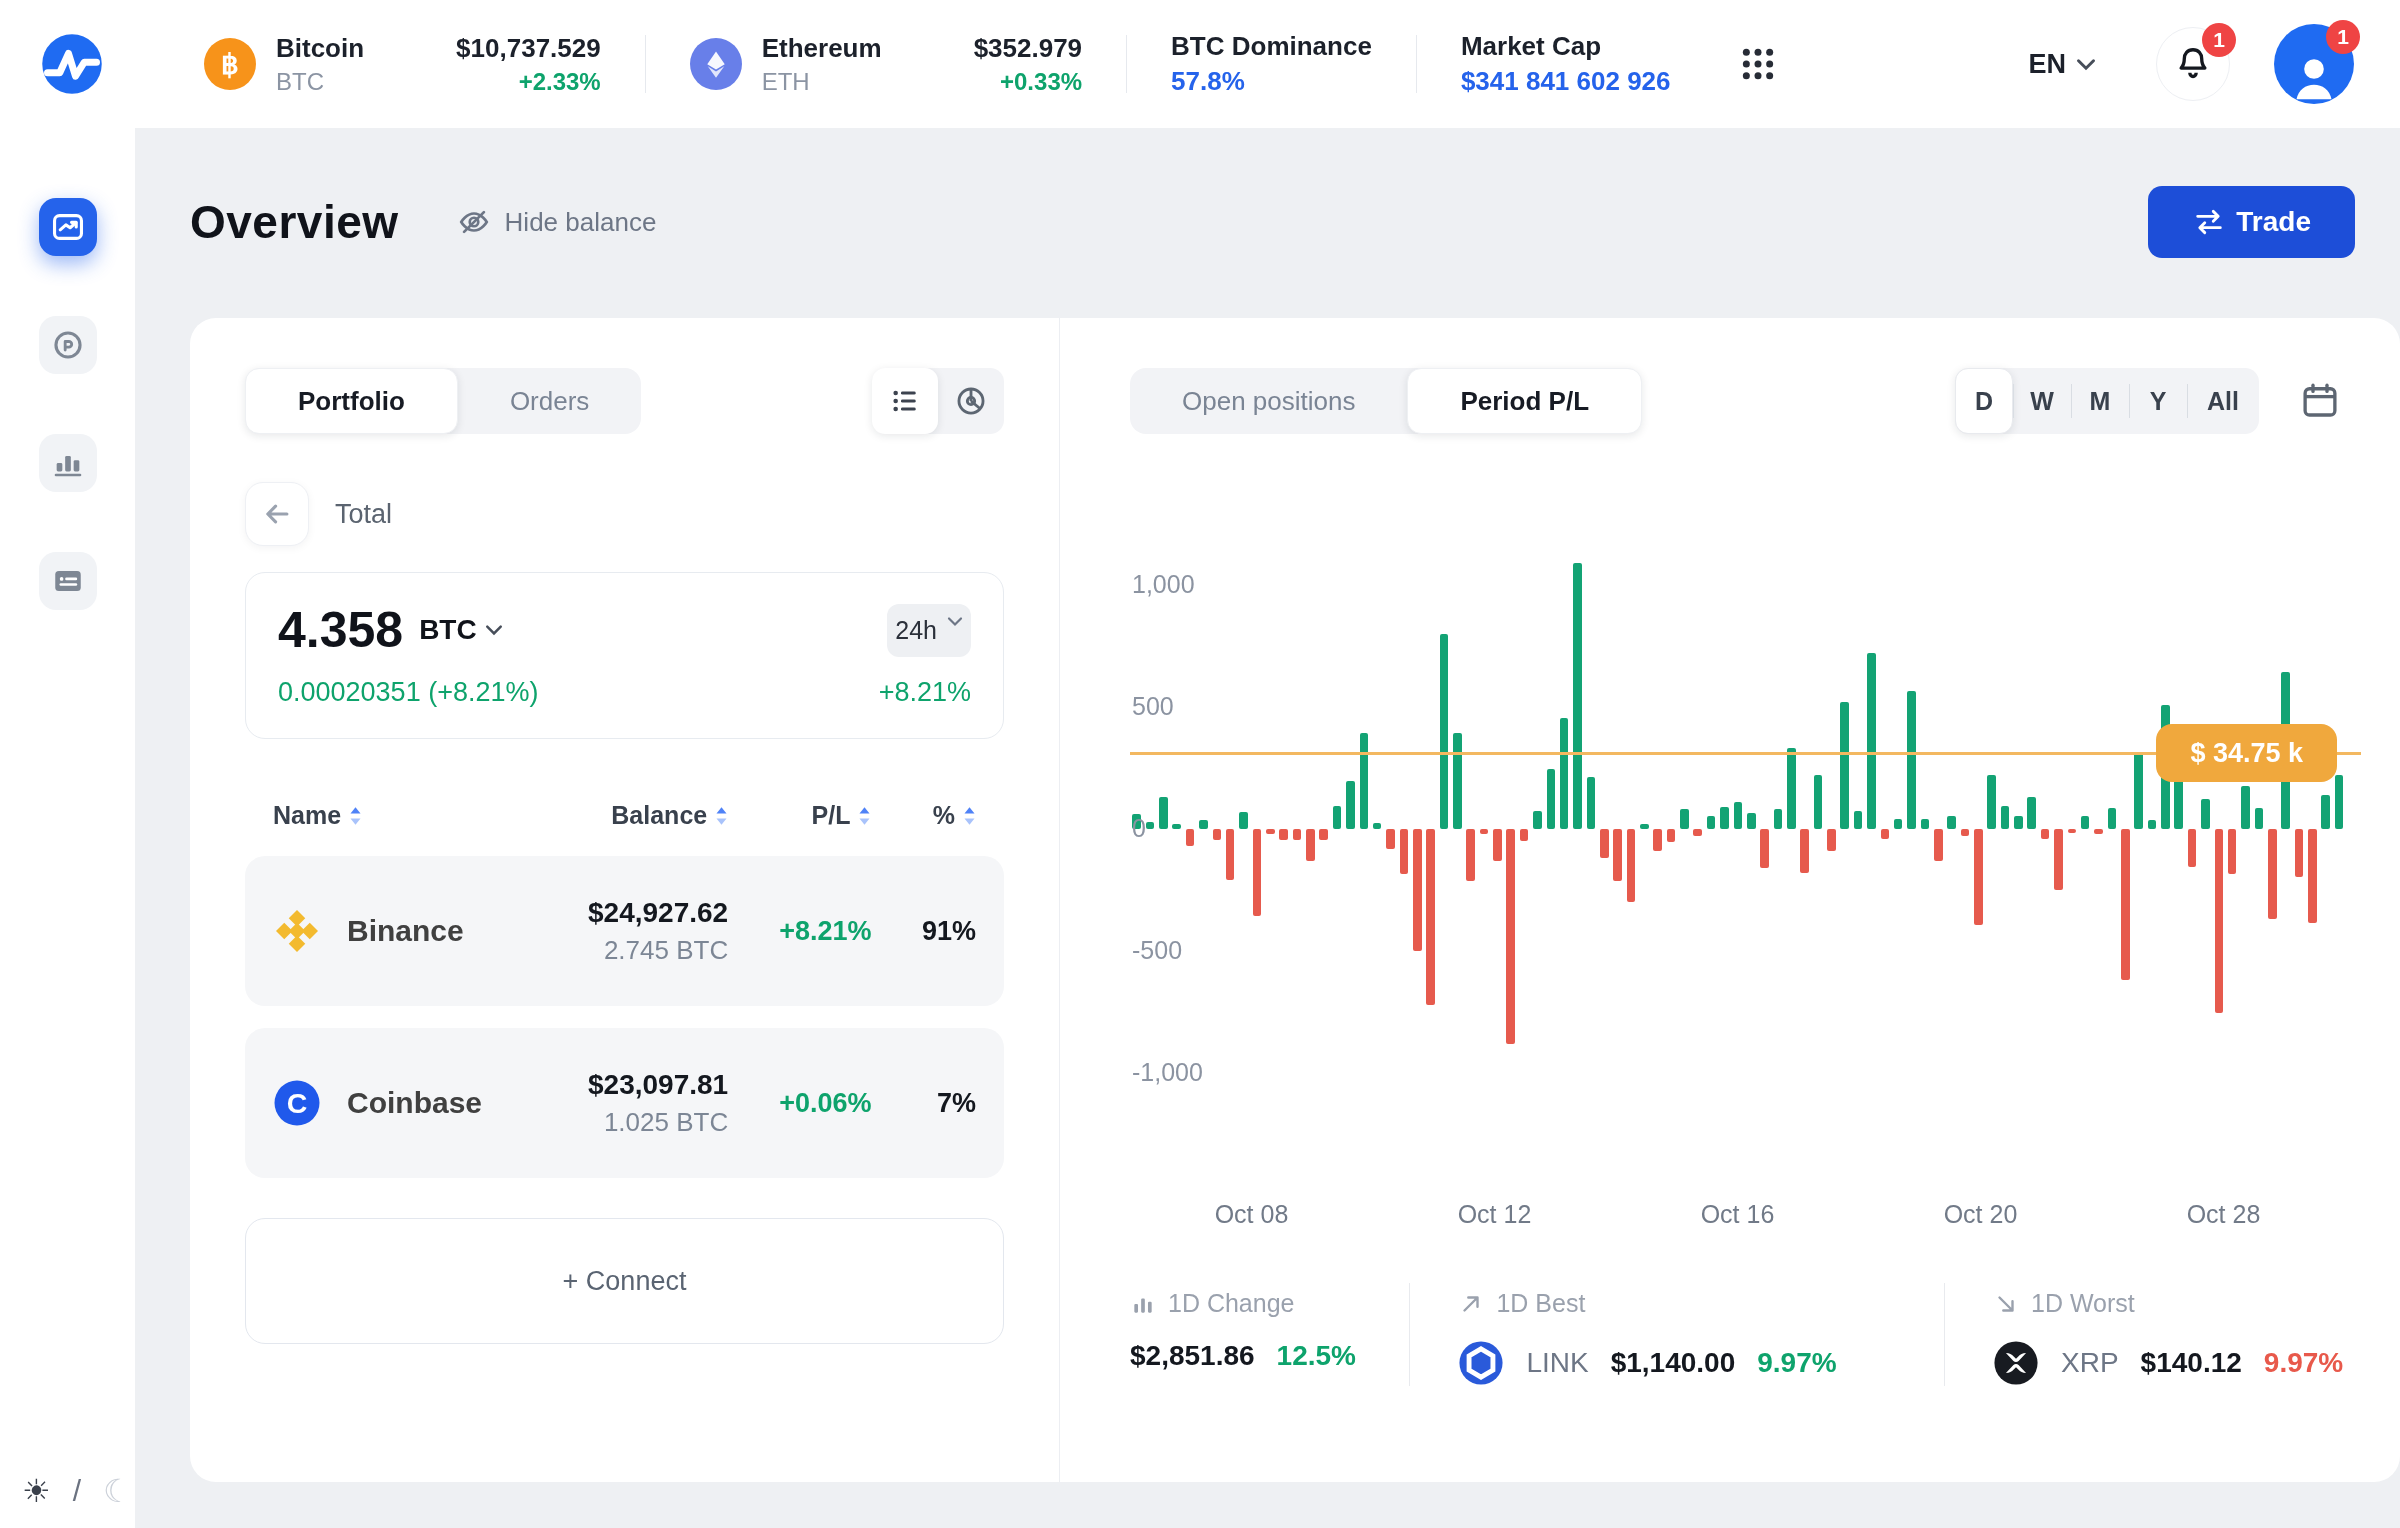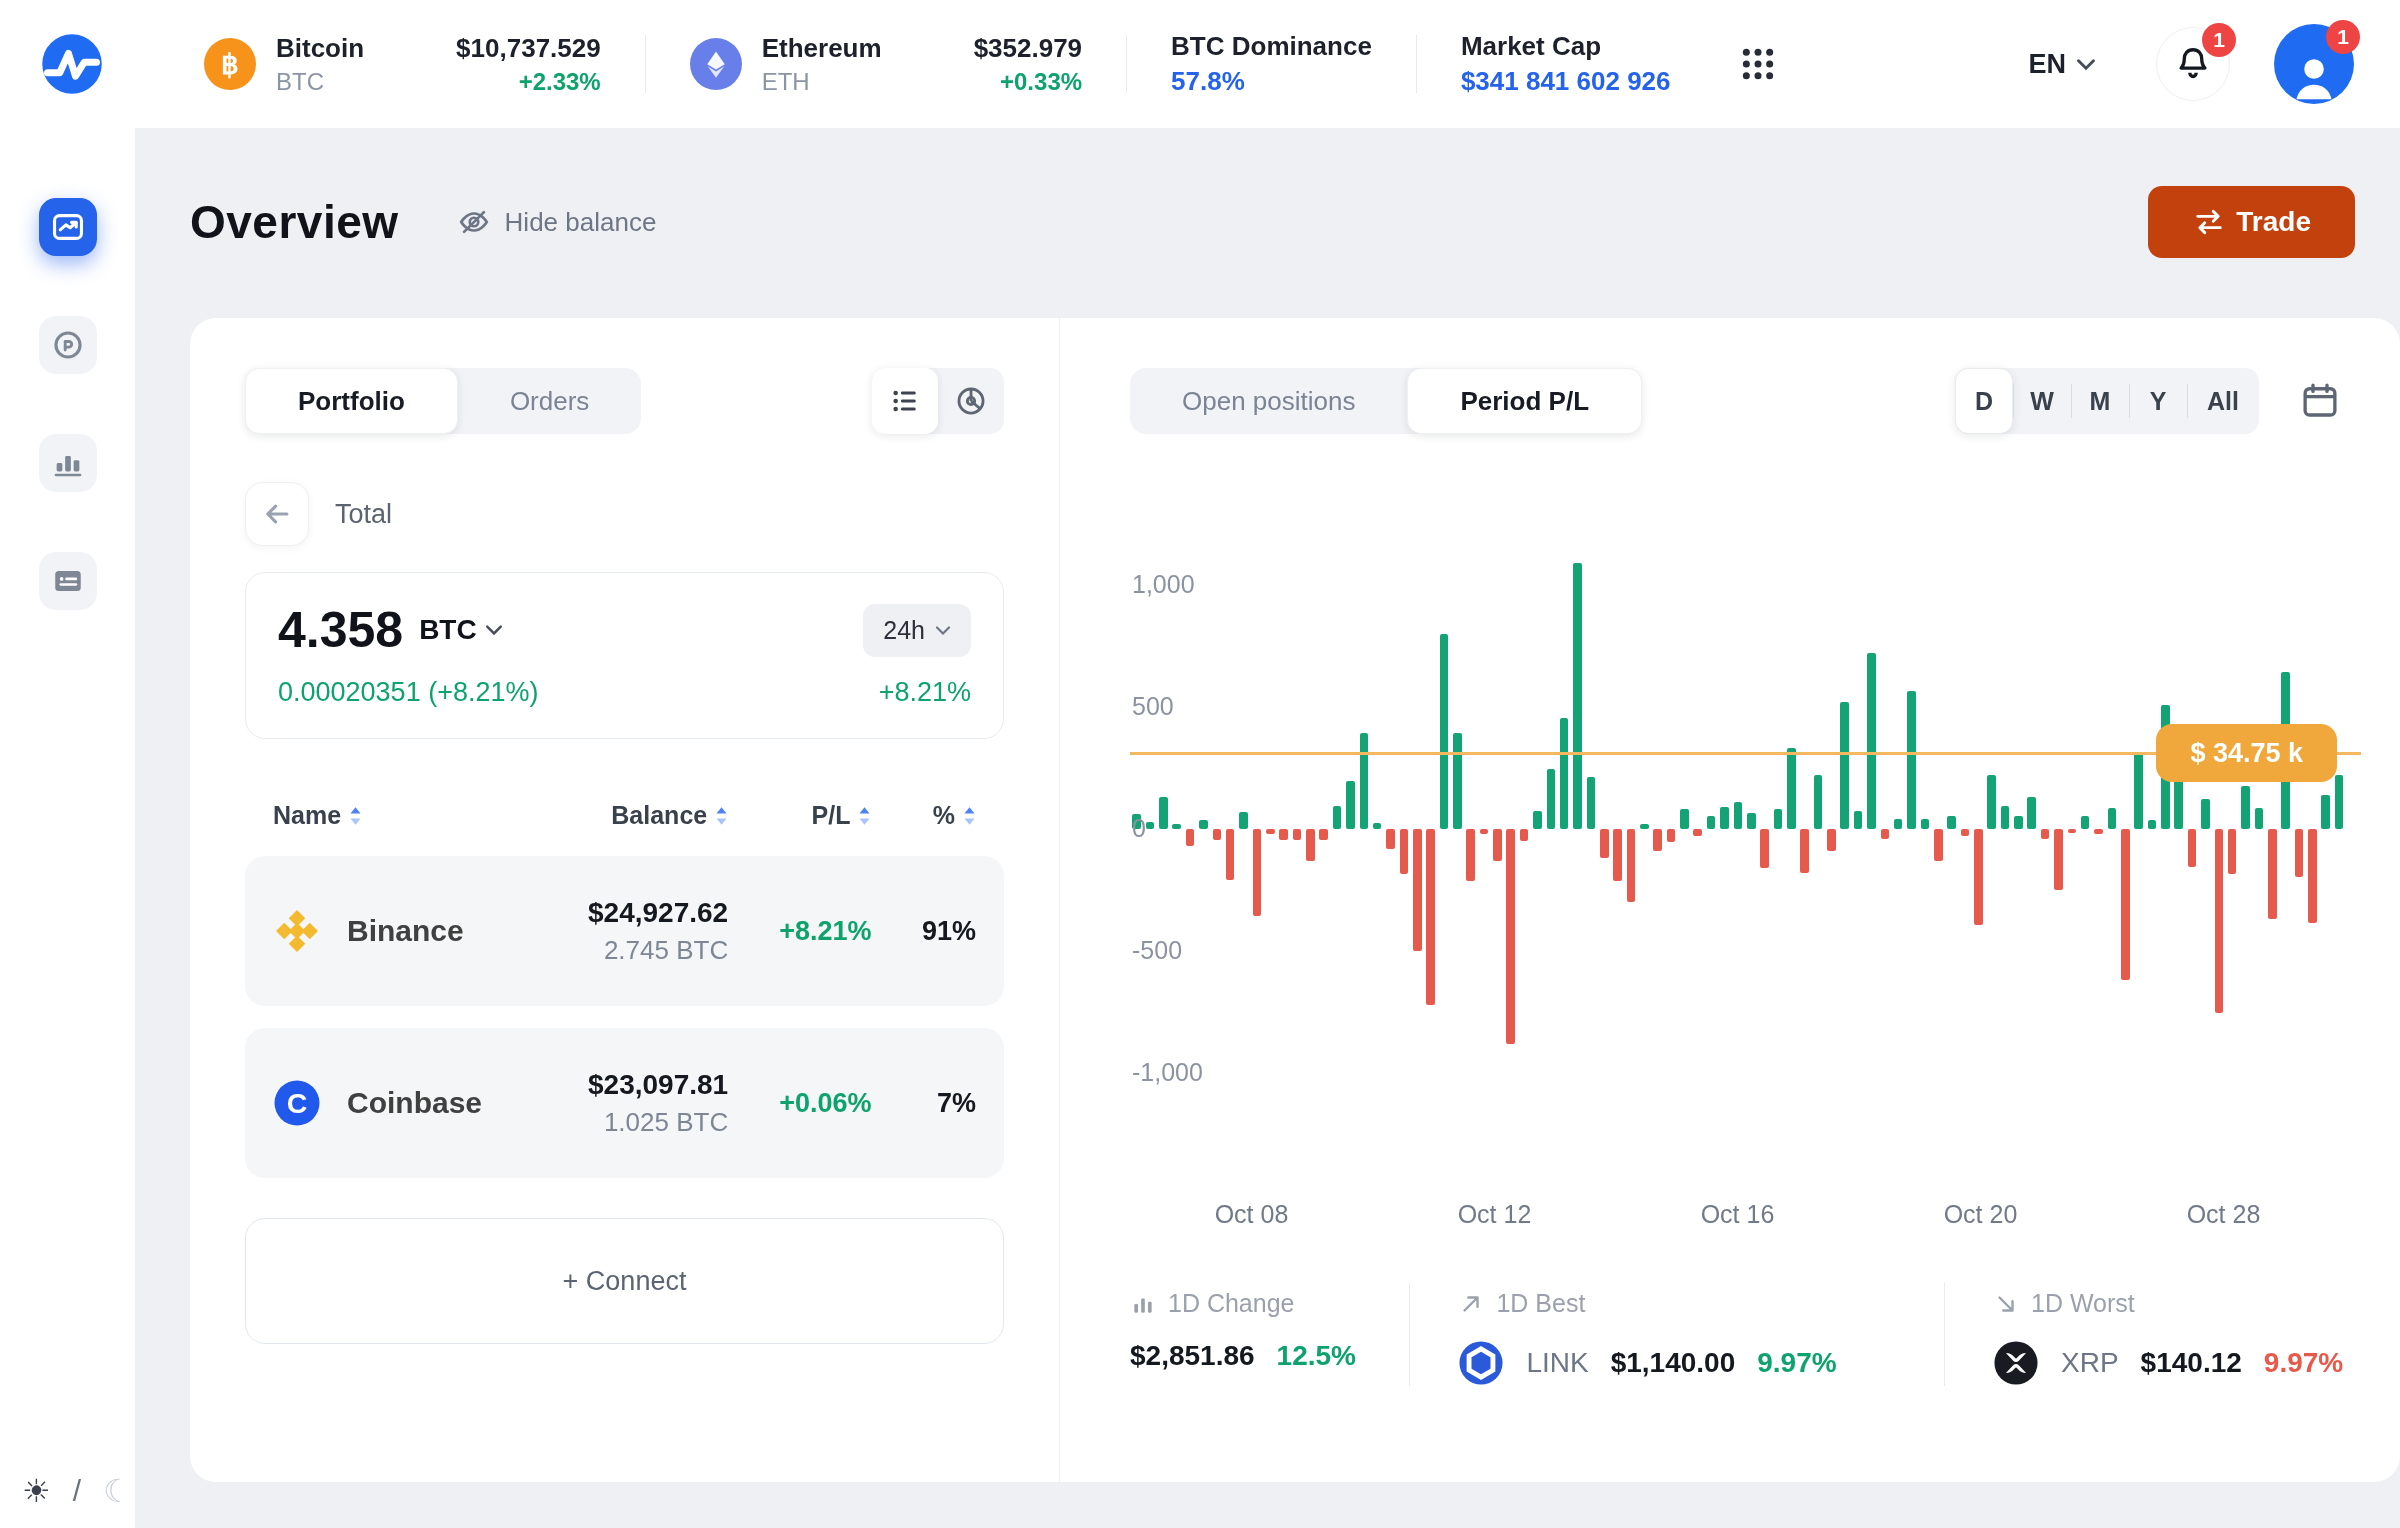--- a/index.html
+++ b/index.html
@@ -38,21 +38,21 @@
   .theme-toggle { position:absolute; left:22px; bottom:18px; display:flex; align-items:center; gap:22px; font-size:32px; }
   .sun { color:#3a404b; cursor:pointer; }
   .slash { color:#6b7280; font-size:30px; }
   .moon { color:#ccd1d9; cursor:pointer; }
 
   
   .main { position:absolute; left:135px; top:128px; width:2265px; height:1064px; }
   .page-head { position:absolute; left:55px; top:58px; right:45px; display:flex; align-items:center; }
   .page-title { font-size:46px; font-weight:600; color:#10131a; letter-spacing:.5px; }
   .hide-balance { display:flex; align-items:center; gap:14px; margin-left:58px; color:#6d7686; font-size:26px; cursor:pointer; }
-  .trade-btn { margin-left:auto; background:#c2410c; color:#fff; border:none; border-radius:14px; height:72px; padding:0 44px; font-size:28px; font-weight:bold; display:flex; align-items:center; gap:10px; cursor:pointer; font-family:inherit; }
+  .trade-btn { margin-left:auto; background:#1d4ed8; color:#fff; border:none; border-radius:14px; height:72px; padding:0 44px; font-size:28px; font-weight:bold; display:flex; align-items:center; gap:10px; cursor:pointer; font-family:inherit; }
 
   .card { position:absolute; left:55px; top:190px; width:2210px; height:1164px; background:#fff; border-radius:26px; display:flex; }
   .panel-left { width:870px; padding:50px 55px 0 55px; border-right:1px solid #eceef2; }
   .panel-right { flex:1; padding:50px 55px 0 70px; position:relative; }
 
   
   .tab-group { background:#f2f3f6; border-radius:16px; display:inline-flex; padding:0; height:66px; align-items:center; }
   .tab { font-size:26px; color:#7a8494; padding:0 52px; height:66px; display:flex; align-items:center; border-radius:14px; cursor:pointer; white-space:nowrap; }
   .tab.active { background:#fff; color:#171b24; font-weight:bold; box-shadow:0 2px 8px rgba(23,27,36,.10); border:1px solid #eef0f3; }
   .tabs-row { display:flex; align-items:center; }
@@ -64,21 +64,21 @@
   
   .total-row { display:flex; align-items:center; gap:26px; margin-top:48px; }
   .back-btn { width:64px; height:64px; border-radius:18px; background:#fff; border:1px solid #eef0f4; box-shadow:0 2px 8px rgba(23,27,36,.05); display:flex; align-items:center; justify-content:center; cursor:pointer; }
   .total-label { font-size:27px; color:#5b6470; }
 
   
   .value-card { margin-top:26px; border:1px solid #e7ebf0; border-radius:20px; padding:28px 32px 30px 32px; }
   .vc-top { display:flex; align-items:center; }
   .vc-amount { font-size:50px; font-weight:bold; color:#10131a; }
   .vc-cur { font-size:28px; font-weight:bold; color:#10131a; margin-left:16px; display:flex; align-items:center; gap:8px; cursor:pointer; }
-  .vc-period { margin-left:auto; background:#eef0f3; border-radius:12px; padding:12px 20px; font-size:25px; color:#2b303a; display:flex; align-items:center; gap:10px; cursor:pointer; }
+  .vc-period { margin-left:auto; background:#eef0f3; border-radius:12px; padding:12px 8px; font-size:25px; color:#2b303a; display:flex; align-items:flex-start; gap:10px; cursor:pointer; }
   .vc-bottom { display:flex; margin-top:18px; font-size:27px; }
   .vc-bottom .right { margin-left:auto; }
 
   
   .tbl-head { display:flex; margin-top:62px; padding:0 28px; font-size:25px; font-weight:bold; color:#39414d; }
   .th { display:flex; align-items:center; gap:8px; cursor:pointer; }
   .col-name { flex:1.55; }
   .col-bal { flex:1.15; justify-content:flex-end; }
   .col-pl { flex:.85; justify-content:flex-end; }
   .col-share { flex:.62; justify-content:flex-end; }

